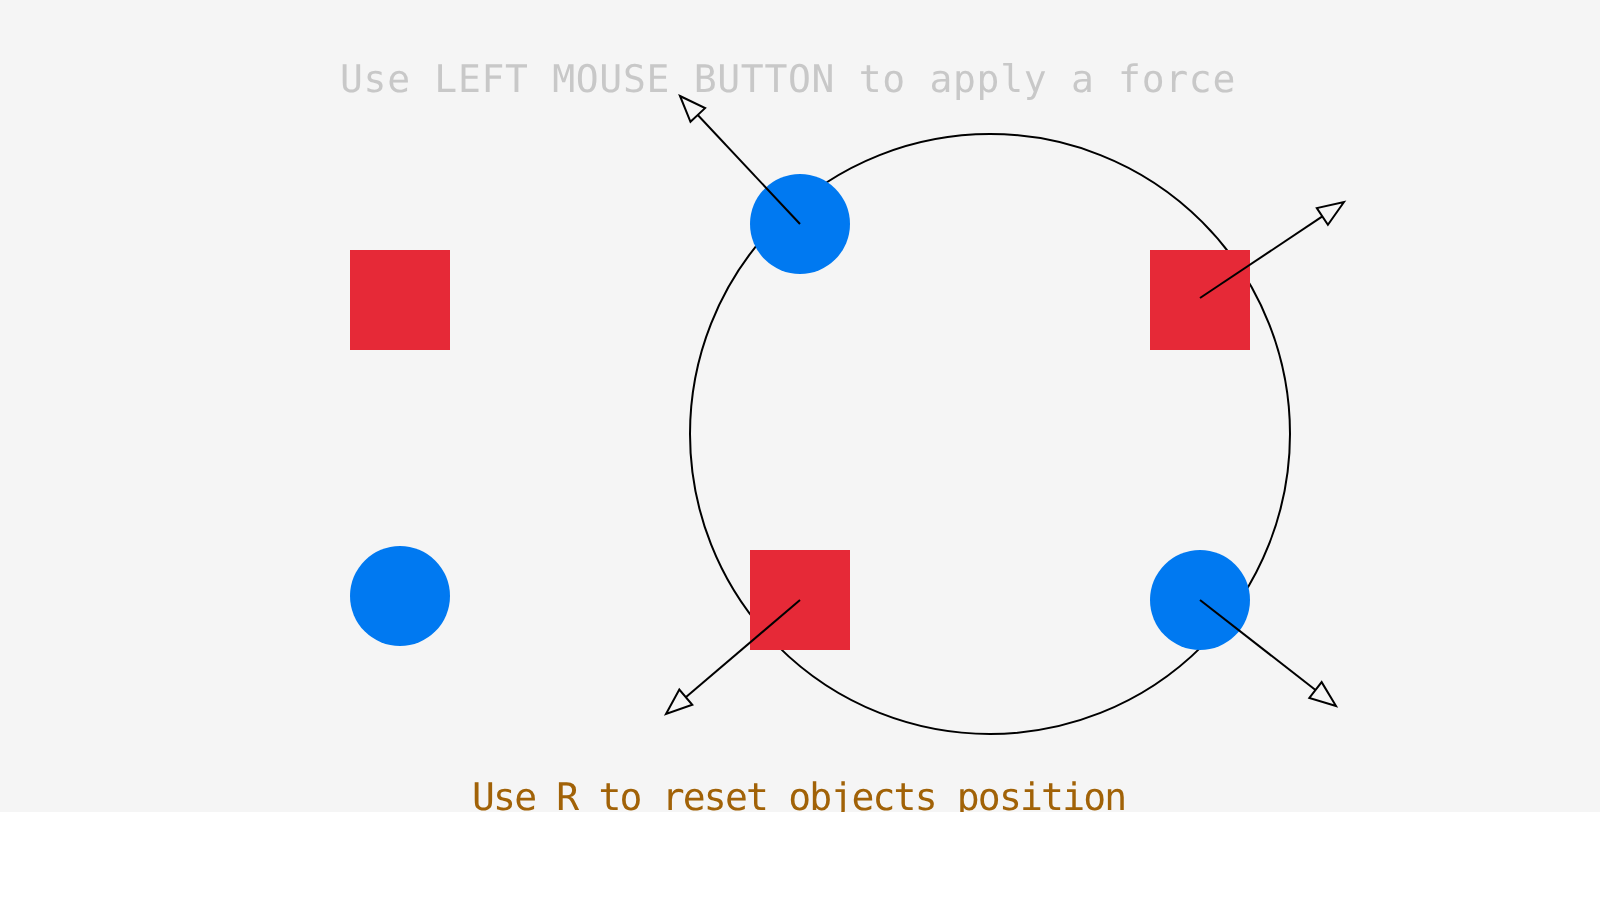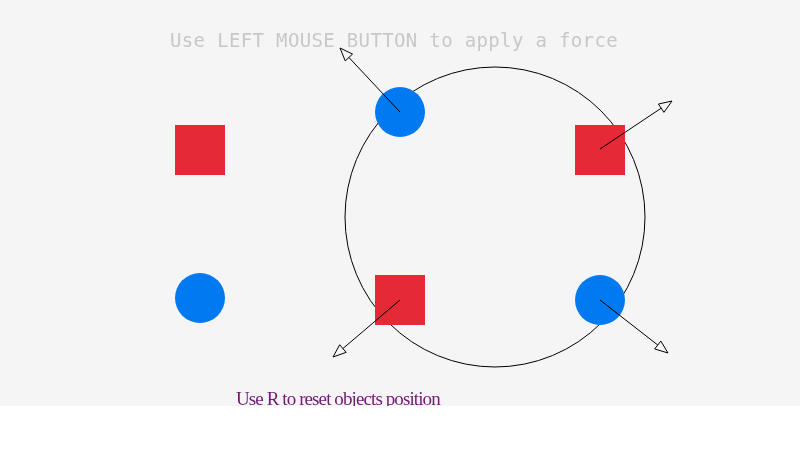--- a/index.html
+++ b/index.html
@@ -55,14 +55,14 @@
       <line x1="400" y1="112" x2="348.89123467545727" y2="57.483983653821106" stroke="#000000" stroke-width="1"></line>
       <polygon points="340,48 352.5389206961577,54.06427800941446 345.24354865475686,60.903689298227754" fill="none" stroke="#000000" stroke-width="1" stroke-linejoin="miter"></polygon>
       <line x1="600" y1="149" x2="661.183346173608" y2="108.21110255092798" stroke="#000000" stroke-width="1"></line>
       <polygon points="672,101 663.9568471547342,112.3713540226172 658.4098451924818,104.05085107923875" fill="none" stroke="#000000" stroke-width="1" stroke-linejoin="miter"></polygon>
       <line x1="400" y1="300" x2="342.9015638491125" y2="348.57628150150134" stroke="#000000" stroke-width="1"></line>
       <polygon points="333,357 339.6616721189207,344.76798771338116 346.1414555793043,352.3845752896215" fill="none" stroke="#000000" stroke-width="1" stroke-linejoin="miter"></polygon>
       <line x1="600" y1="300" x2="657.7465457350061" y2="345.00833711699005" stroke="#000000" stroke-width="1"></line>
       <polygon points="668,353 654.6728292415407,348.9519733727569 660.8202622284714,341.0647008612232" fill="none" stroke="#000000" stroke-width="1" stroke-linejoin="miter"></polygon>
     </svg>
 
-  <div class="hint bottom" style="color: #701a75; font-family: Liberation Serif, serif;">Use R to reset objects position</div>
+  <div class="hint bottom" style="color: #a16207;">Use R to reset objects position</div>
 </div>
 
 </body></html>

